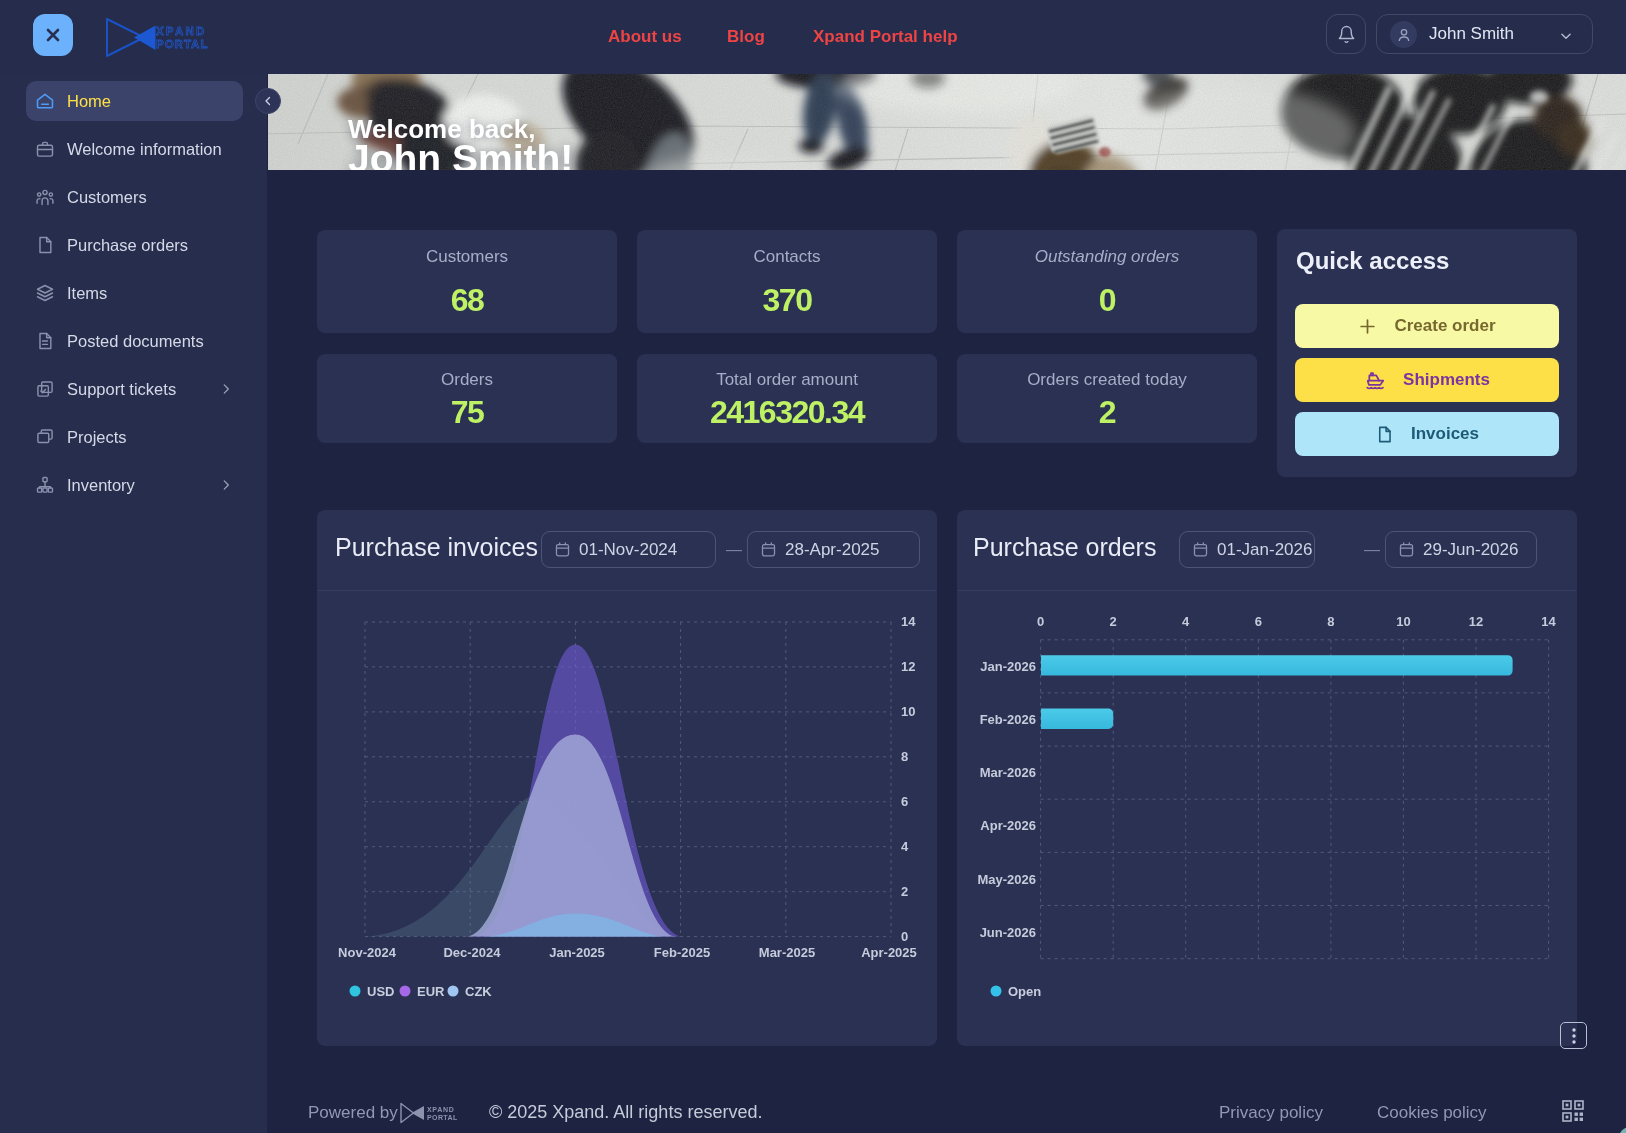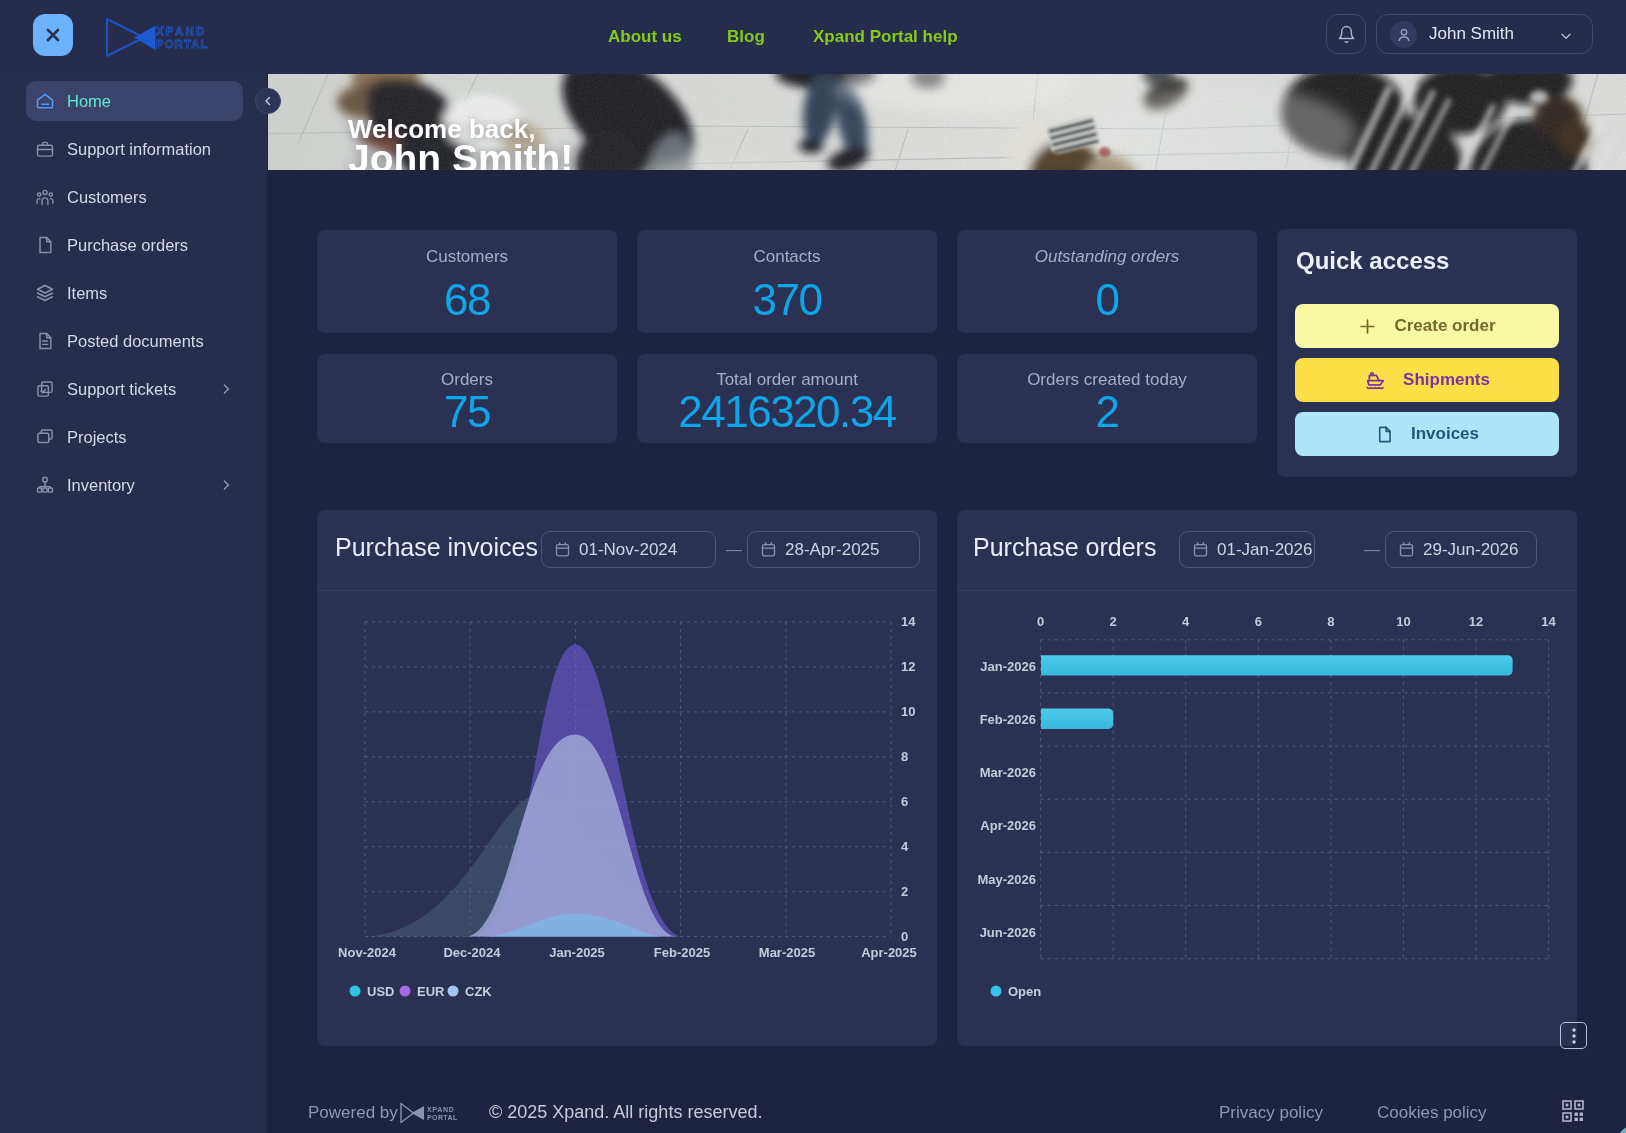--- a/index.html
+++ b/index.html
@@ -1,42 +1,42 @@
 <!DOCTYPE html>
 <html><head>
 <meta charset="utf-8">
 <style>
 html,body{margin:0;padding:0;}
 body{width:1626px;height:1133px;position:relative;overflow:hidden;background:#1d2340;font-family:"Liberation Sans",sans-serif;}
 .abs{position:absolute;}
 
 #header{left:0;top:0;width:1626px;height:74px;background:#252c4c;}
 #xbtn{left:33px;top:14px;width:40px;height:42px;border-radius:12px;background:#6cb1fb;display:flex;align-items:center;justify-content:center;}
-.navlink{top:0;height:82px;line-height:74px;font-size:17px;font-weight:700;color:#84cc16;}
+.navlink{top:0;height:82px;line-height:74px;font-size:17px;font-weight:700;color:#ef4444;}
 #bellbtn{left:1326px;top:14px;width:40px;height:40px;border-radius:12px;border:1px solid #414868;box-sizing:border-box;display:flex;align-items:center;justify-content:center;}
 #userpill{left:1376px;top:14px;width:217px;height:40px;border-radius:12px;border:1px solid #414868;box-sizing:border-box;}
 #avatar{left:13px;top:6px;width:27px;height:27px;border-radius:50%;background:#333b60;display:flex;align-items:center;justify-content:center;}
 
 #sidebar{left:0;top:74px;width:267px;height:1059px;background:#272d4d;}
 .mi{left:26px;width:217px;height:40px;border-radius:10px;display:flex;align-items:center;}
 .mi.active{background:#3c436a;}
 .mi .ic{margin-left:9px;width:20px;height:20px;flex:none;}
 .mi .t{margin-left:12px;font-size:16.5px;color:#d5d9e7;white-space:nowrap;}
-.mi.active .t{color:#5eead4;font-weight:500;}
+.mi.active .t{color:#fde047;font-weight:500;}
 .mi .chev{margin-left:auto;margin-right:10px;width:14px;height:14px;}
 #collapse{z-index:20;left:255px;top:88px;width:26px;height:26px;border-radius:50%;background:#2d3457;border:1px solid #3d456a;box-sizing:border-box;display:flex;align-items:center;justify-content:center;}
 
 #banner{left:268px;top:74px;width:1358px;height:96px;overflow:hidden;}
 #wb1{left:80px;top:40px;font-size:26px;font-weight:600;color:#fff;}
 #wb2{left:80px;top:63px;font-size:39px;font-weight:600;color:#fff;}
 
 .card{background:#2a3153;border-radius:8px;}
 .stat{width:300px;text-align:center;}
 .stat .lb{font-size:17px;color:#a7aec7;}
-.stat .num{font-size:44px;line-height:42px;font-weight:400;letter-spacing:-1.5px;color:#0ea5e9;}
+.stat .num{font-size:32px;line-height:42px;font-weight:700;letter-spacing:-1.5px;color:#bef264;}
 
 #qa{left:1277px;top:229px;width:300px;height:248px;}
 #qa h2{margin:18px 0 0 19px;font-size:24px;font-weight:600;color:#edf0f8;}
 .qbtn{left:18px;width:264px;height:44px;border-radius:8px;display:flex;align-items:center;justify-content:center;font-size:17px;font-weight:600;gap:8px;}
 
 .chartcard{top:510px;width:620px;height:536px;}
 .ctitle{top:533px;font-size:25px;font-weight:500;color:#e9ecf6;}
 .dinput{top:531px;height:37px;border:1px solid #4d5475;border-radius:9px;box-sizing:border-box;display:flex;align-items:center;font-size:17px;color:#cfd4e4;}
 .dinput svg{margin:0 8px 0 12px;width:17px;height:17px;}
 .ddash{top:541px;color:#7d84a0;font-size:16px;}
@@ -87,21 +87,21 @@
         <path d="M8 16 h8"></path>
       </svg>
     <span class="t">Home</span>
   </div>
   <div class="abs mi" style="top:55px;">
     <svg class="ic" viewBox="0 0 24 24" fill="none" stroke="#8b91ad" stroke-width="1.7" stroke-linecap="round" stroke-linejoin="round">
         <rect x="3" y="7.5" width="18" height="13" rx="2"></rect>
         <path d="M9 7.5 V6 a2 2 0 0 1 2 -2 h2 a2 2 0 0 1 2 2 v1.5"></path>
         <path d="M3 12.5 h18"></path>
       </svg>
-    <span class="t">Support information</span>
+    <span class="t">Welcome information</span>
   </div>
   <div class="abs mi" style="top:103px;">
     <svg class="ic" viewBox="0 0 24 24" fill="none" stroke="#8b91ad" stroke-width="1.7" stroke-linecap="round" stroke-linejoin="round">
         <circle cx="12" cy="6.5" r="2.5"></circle>
         <path d="M8.5 21 v-4.5 a3.5 3.5 0 0 1 7 0 V21"></path>
         <circle cx="5" cy="9" r="2"></circle>
         <path d="M2.5 19.5 v-3 a2.5 2.5 0 0 1 3.5 -2.3"></path>
         <circle cx="19" cy="9" r="2"></circle>
         <path d="M21.5 19.5 v-3 a2.5 2.5 0 0 0 -3.5 -2.3"></path>
       </svg>

